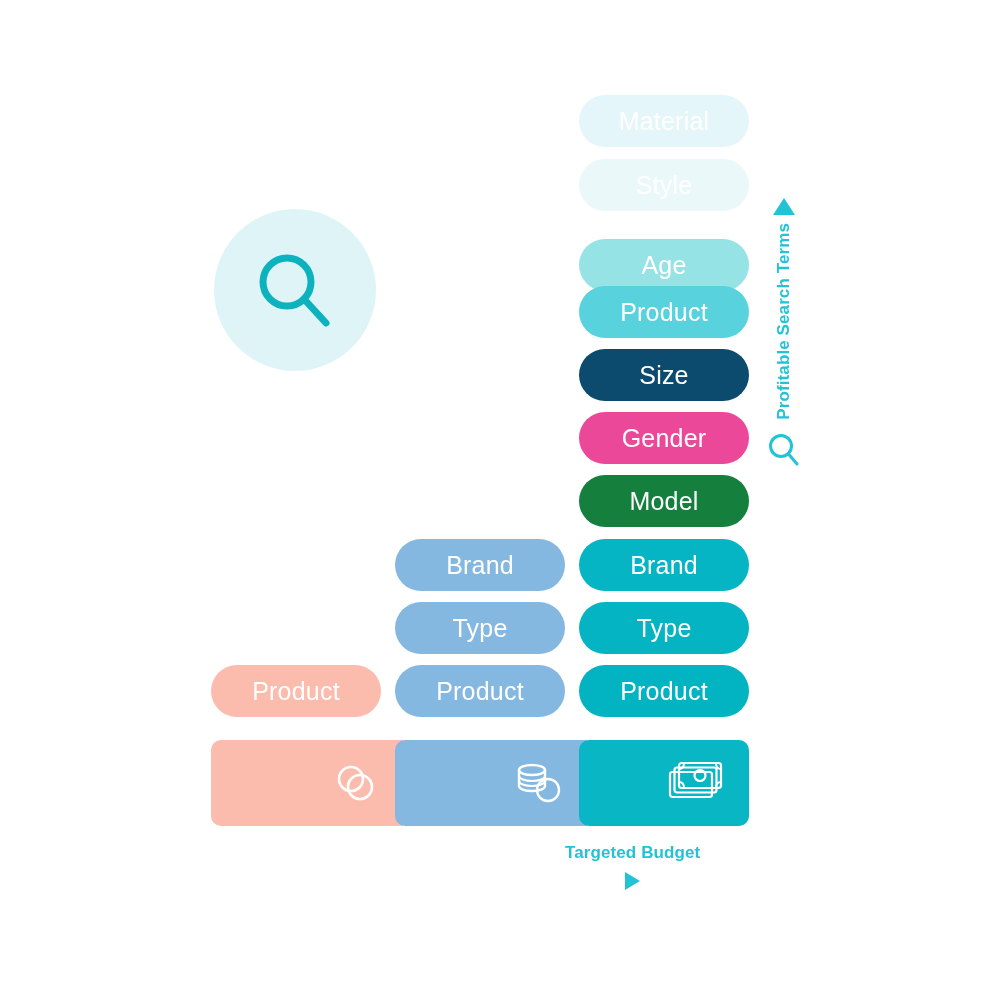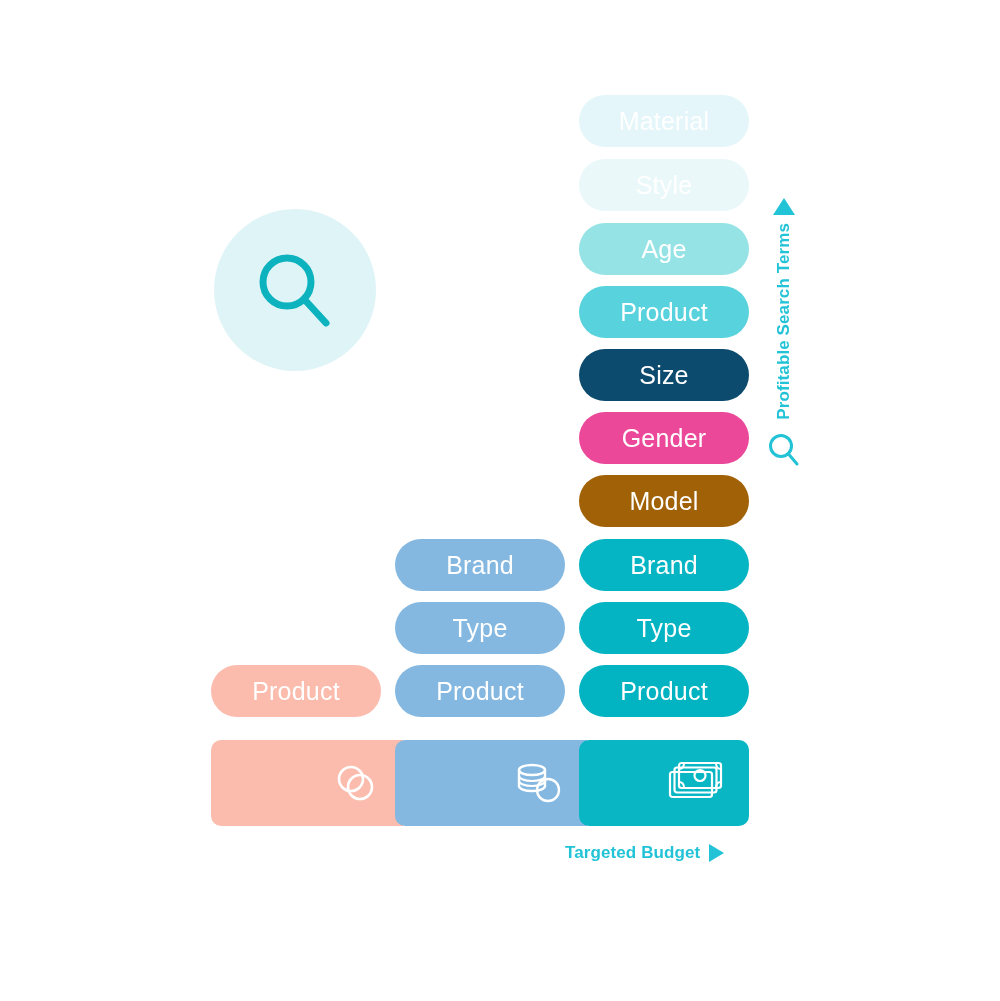--- a/index.html
+++ b/index.html
@@ -100,20 +100,21 @@
     left: 565px;
     top: 843px;
     display: flex;
     align-items: center;
     gap: 9px;
     color: #22c3d6;
     font-size: 17px;
     font-weight: 700;
     letter-spacing: 0.1px;
     white-space: nowrap;
+    flex-direction: column;
   }
   .tri-right {
     width: 0;
     height: 0;
     border-top: 9px solid transparent;
     border-bottom: 9px solid transparent;
     border-left: 15px solid #22c3d6;
   }
 
   
@@ -158,25 +159,25 @@
       <svg width="92" height="92" viewBox="0 0 92 92" aria-hidden="true">
         <circle cx="38" cy="38" r="24" fill="none" stroke="#0cb3be" stroke-width="7"></circle>
         <line x1="55" y1="55" x2="77" y2="79" stroke="#0cb3be" stroke-width="7" stroke-linecap="round"></line>
       </svg>
     </span>
   </div>
 
   <div class="col-terms">
     <div class="pill" style="top: 95px; background: rgb(228, 246, 249);">Material</div>
     <div class="pill" style="top: 159px; background: rgb(234, 248, 250);">Style</div>
-    <div class="pill" style="top: 223px; background: rgb(150, 227, 230);">Age</div>
+    <div class="pill" style="top: 239px; background: rgb(150, 227, 230);">Age</div>
     <div class="pill" style="top: 286px; background: rgb(88, 210, 220);">Product</div>
     <div class="pill" style="top: 349px; background: #0c4a6e;">Size</div>
     <div class="pill" style="top: 412px; background: #ec4899;">Gender</div>
-    <div class="pill" style="top: 475px; background: #a16207;">Model</div>
+    <div class="pill" style="top: 475px; background: #15803d;">Model</div>
     <div class="pill" style="top: 539px; background: rgb(6, 181, 195);">Brand</div>
     <div class="pill" style="top: 602px; background: rgb(4, 180, 194);">Type</div>
     <div class="pill" style="top: 665px; background: rgb(2, 179, 193);">Product</div>
   </div>
 
   <div class="col-mid">
     <div class="pill" style="top: 539px; background: rgb(132, 184, 224);">Brand</div>
     <div class="pill" style="top: 602px; background: rgb(132, 184, 224);">Type</div>
     <div class="pill" style="top: 665px; background: rgb(132, 184, 224);">Product</div>
   </div>

